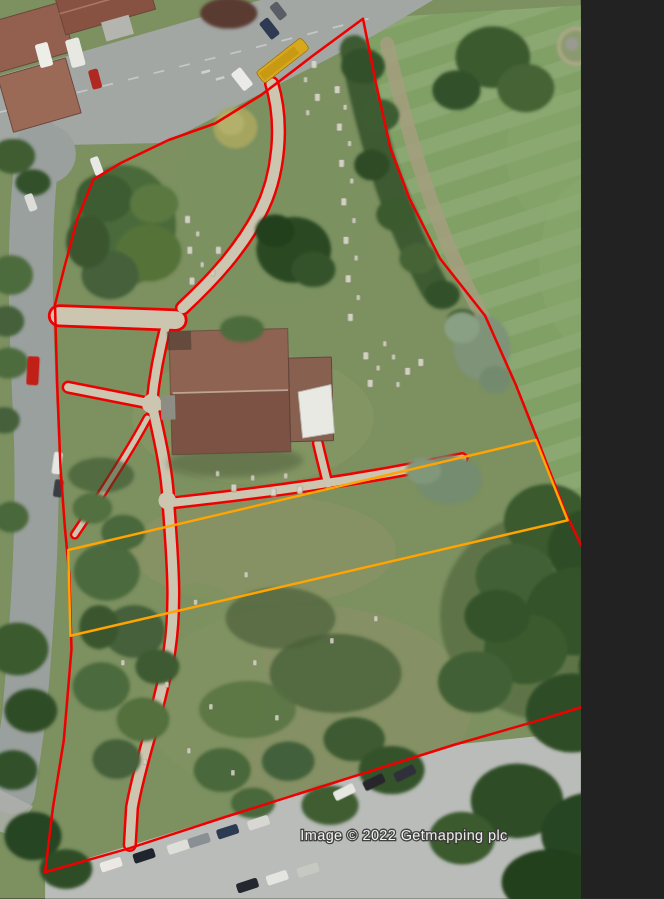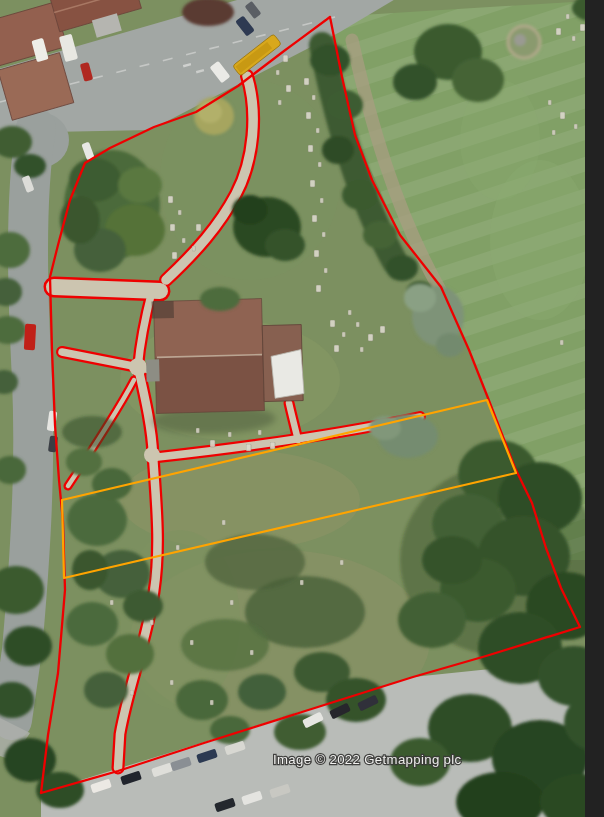--- a/index.html
+++ b/index.html
@@ -1,16 +1,16 @@
 <!DOCTYPE html>
 <html><head>
 <meta charset="utf-8">
 <style>
   html,body{margin:0;padding:0;background:#222;}
-  .stage{width:585px;height:817px;position:relative;overflow:hidden;font-family:"Liberation Sans",sans-serif;}
+  .stage{width:528px;height:817px;position:relative;overflow:hidden;font-family:"Liberation Sans",sans-serif;}
   svg{display:block}
   .wm{font-family:"Liberation Sans",sans-serif;font-size:13.2px;letter-spacing:.35px;
       fill:#f4f4f2;stroke:#3a3a38;stroke-width:2.4px;paint-order:stroke;opacity:.95}
   .redline{fill:none;stroke-width:2.3;stroke-linejoin:round;stroke-linecap:round}
   .orangeline{fill:none;stroke-width:2.2;stroke-linejoin:round;stroke-linecap:round}
   .casing{fill:none;stroke:#ee0000;stroke-linecap:round;stroke-linejoin:round}
   .gravel{fill:none;stroke:#ccc5b0;stroke-linecap:round;stroke-linejoin:round}
 </style>
 </head>
 <body>

